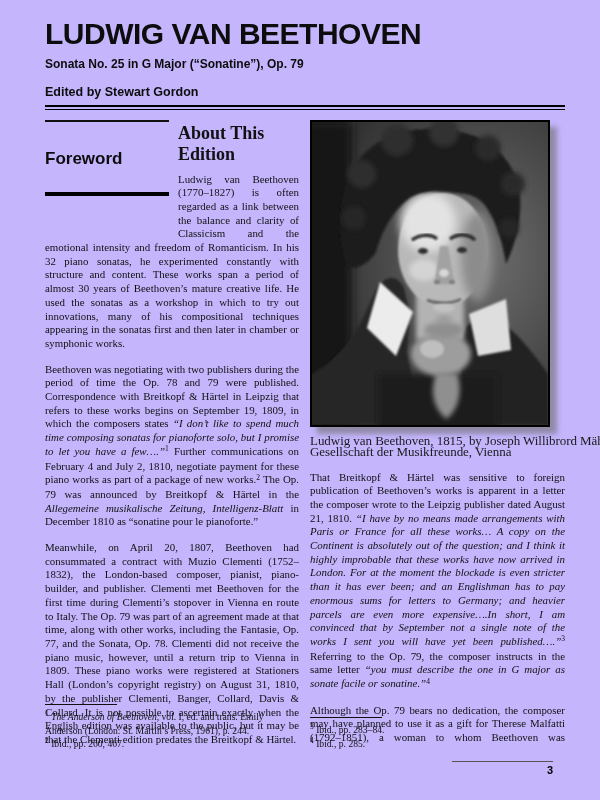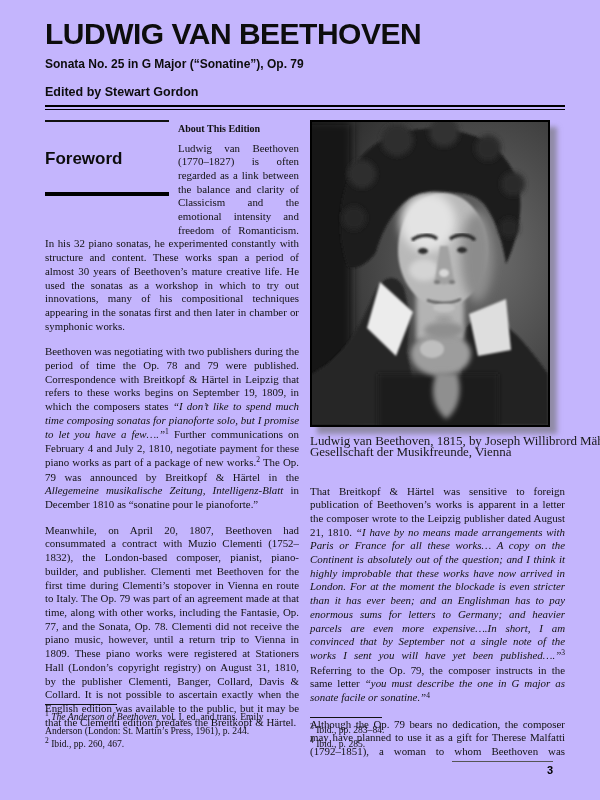--- a/index.html
+++ b/index.html
@@ -33,21 +33,21 @@
 
   
   .fw-box { float:left; width:124px; height:114px; margin-right:9px; }
   .fw-rule-thin  { border-top:2px solid #111; }
   .fw-label {
     margin-top:27px; font-family:"Liberation Sans","DejaVu Sans",sans-serif;
     font-weight:bold; font-size:17px; color:#0d0d0d;
   }
   .fw-rule-thick { margin-top:23px; height:4.5px; background:#000; }
 
-  .section-heading { font-size:10px; font-weight:bold; margin:3px 0 8px 0; }
+  .section-heading { font-size:18px; font-weight:bold; margin:3px 0 8px 0; }
 
   .body-p {
     font-size:10.9px; line-height:13.7px; text-align:justify; margin:0;
     hyphens:auto; -webkit-hyphens:auto;
   }
   .body-p + .body-p { margin-top:12px; }
   .cont { text-align-last:justify; }
 
   .it  { font-style:italic; }
   .sup { font-size:7.5px; position:relative; top:-3.5px; }
@@ -59,21 +59,21 @@
 
   
   .portrait-frame {
     width:236px; height:303px; border:2px solid #000; background:#333;
     box-shadow:7px 7px 5px rgba(110,110,110,0.6);
   }
   .caption {
     margin-top:8px; font-size:13px; line-height:11.5px;
     letter-spacing:-0.05px; white-space:nowrap; color:#1a1a1a;
   }
-  .col-right .body-p:first-of-type { margin-top:27px; }
+  .col-right .body-p:first-of-type { margin-top:13px; }
 
   
   .pageno-block {
     position:absolute; top:761px; right:47px; width:101px;
     border-top:1.5px solid #555; padding-top:2px; text-align:right;
     font-family:"Liberation Sans","DejaVu Sans",sans-serif;
     font-weight:bold; font-size:11px; color:#000;
   }
 </style>
 </head>

